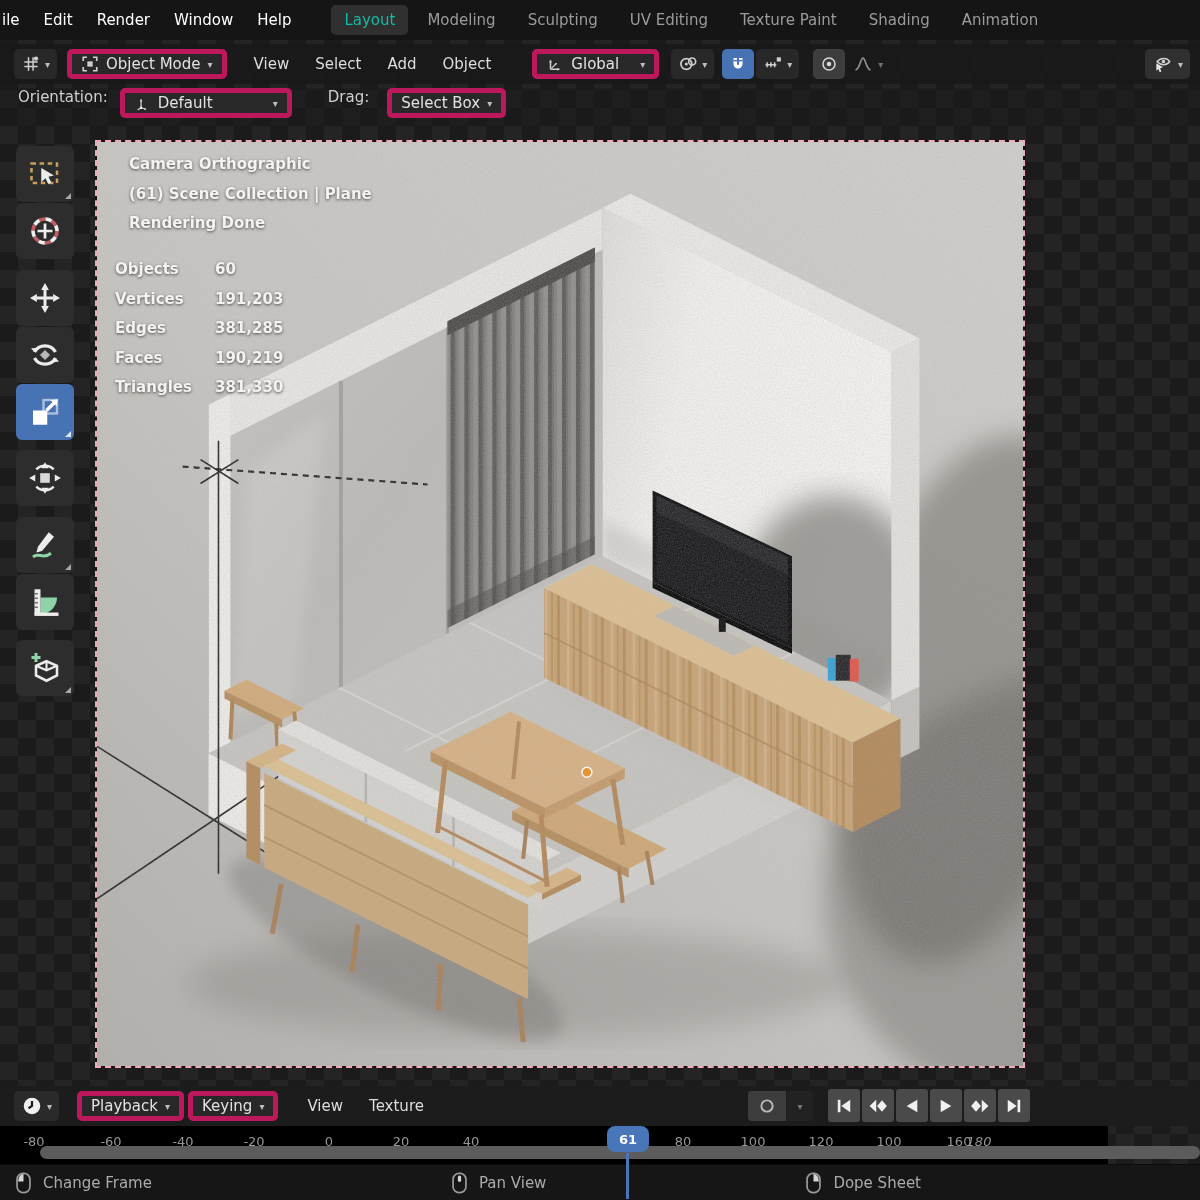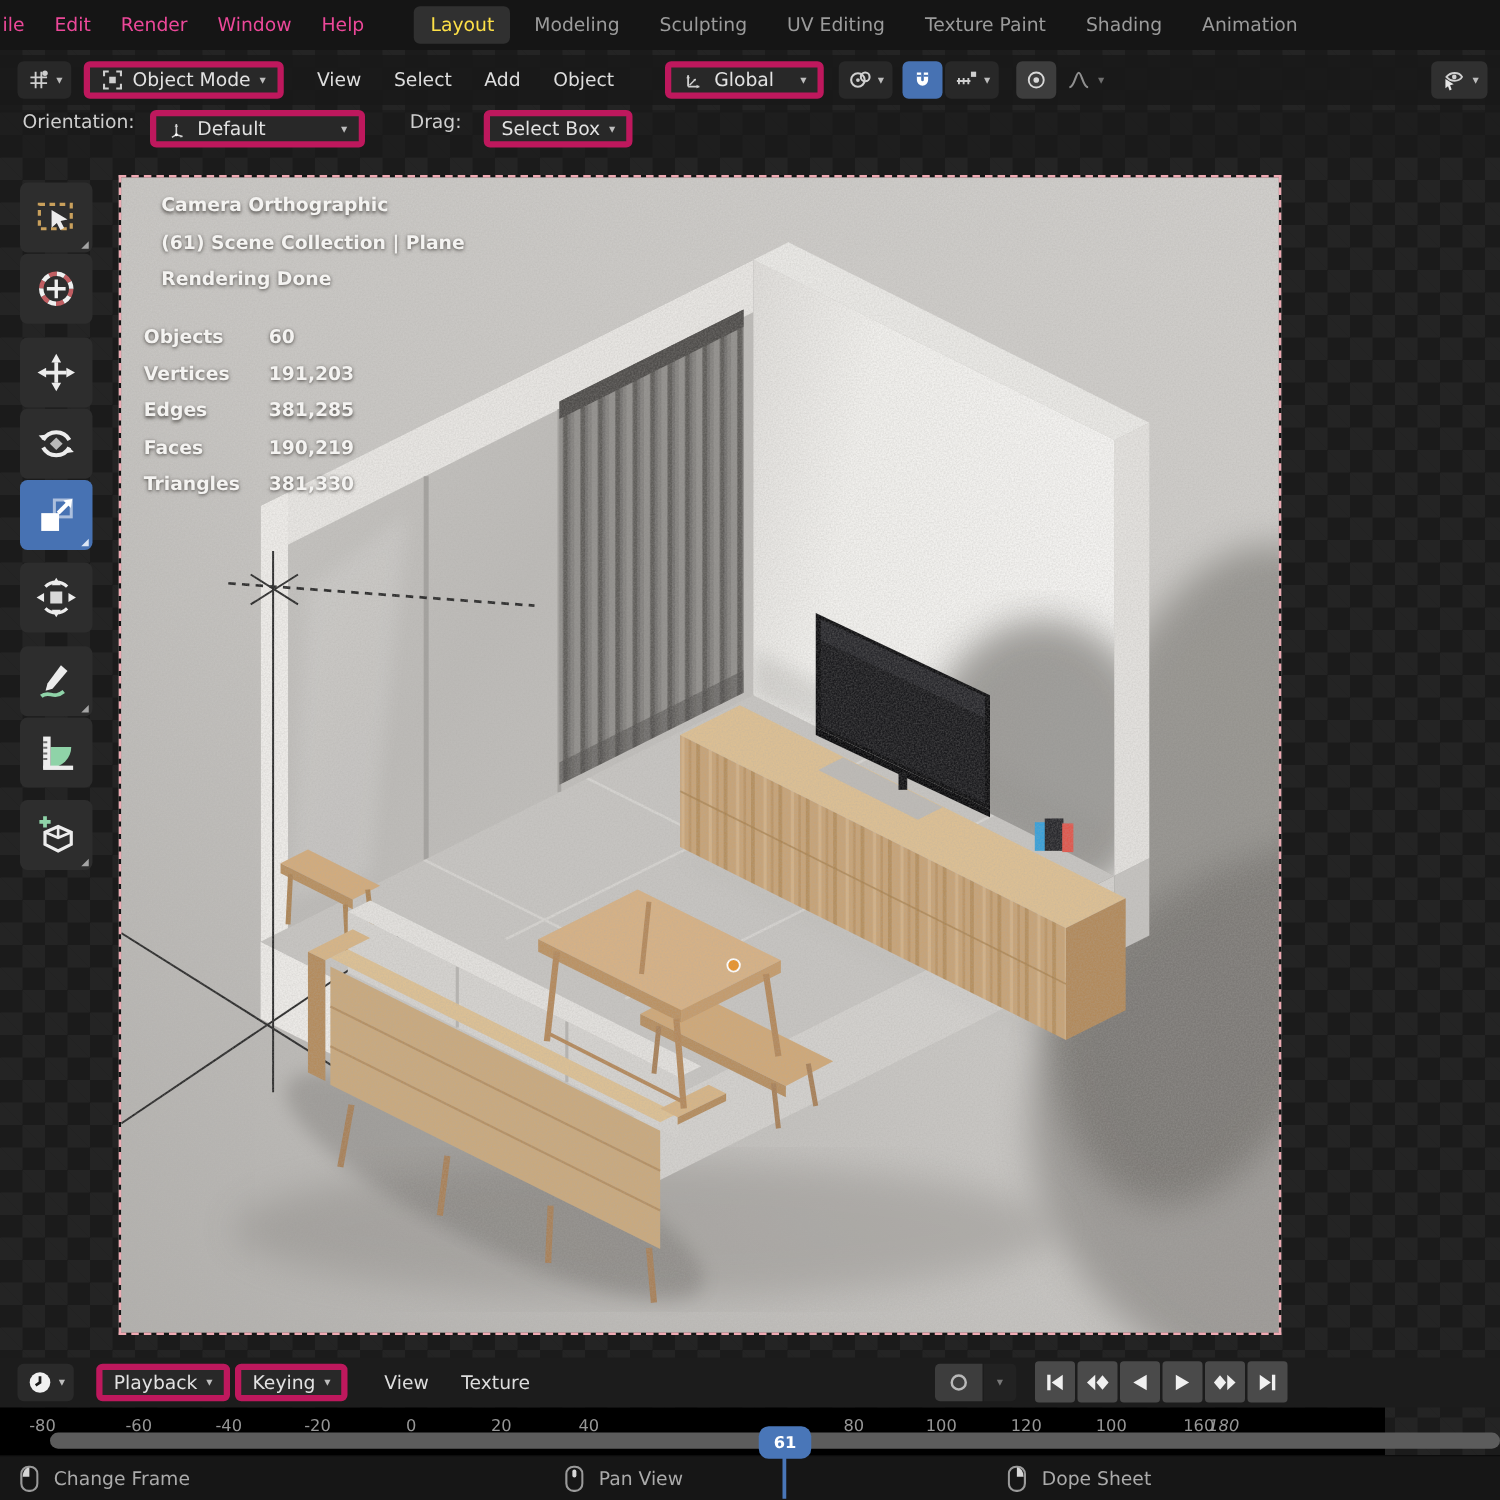--- a/index.html
+++ b/index.html
@@ -12,25 +12,25 @@
       linear-gradient(45deg,#242424 25%,transparent 25%,transparent 75%,#242424 75%);
     background-size:36px 36px;
     background-position:0 0,18px 18px;
     position:relative;
     color:#d8d8d8;
   }
   .abs { position:absolute; }
 
   
   .topbar { left:0; top:0; width:1200px; height:40px; background:#151515; display:flex; align-items:center; }
-  .menu-item { color:#ec4899; font-size:15px; padding:0 12px; cursor:default; }
+  .menu-item { color:#ffffff; font-size:15px; padding:0 12px; cursor:default; }
   .menu-item.first { padding-left:2px; }
   .tabs { display:flex; align-items:center; margin-left:28px; gap:6px; }
   .tab { font-size:15px; color:#9b9b9b; padding:6px 13px; border-radius:5px; white-space:nowrap; }
-  .tab.active { background:#303030; color:#fde047; }
+  .tab.active { background:#303030; color:#14b8a6; }
 
   
   .hdr2 { left:0; top:44px; width:1200px; height:40px; background:rgba(25,25,25,0.85); display:flex; align-items:center; }
   .pillbtn { display:inline-flex; align-items:center; gap:7px; background:#282828; border:5px solid #be185d; border-radius:5px; height:30px; padding:0 9px; font-size:15px; color:#e2e2e2; }
   .flatbtn { display:inline-flex; align-items:center; gap:4px; background:#282828; border-radius:5px; height:30px; padding:0 7px; }
   .flatbtn.blue { background:#4772b3; }
   .flatbtn.gray { background:#3d3d3d; }
   .chev { font-size:10px; color:#bdbdbd; }
   .hmenu { font-size:15px; color:#dddddd; padding:0 13px; }
 
@@ -49,21 +49,21 @@
   .overlay { position:absolute; left:18px; top:8px; z-index:4; color:#f4f3f1; font-size:15px; font-weight:600; text-shadow:0 1px 3px rgba(55,52,48,0.85); line-height:29.5px;margin-left:14px; }
   .stats { position:absolute; left:18px; top:113px; z-index:4; color:#f4f3f1; font-size:15px; font-weight:600; text-shadow:0 1px 3px rgba(55,52,48,0.85); line-height:29.5px; }
   .stats .row { display:flex; }
   .stats .k { width:100px; }
 
   
   .tl-header { left:0; top:1086px; width:1200px; height:40px; background:#1c1c1c; display:flex; align-items:center; }
   .tl-ruler { left:0; top:1126px; width:1108px; height:38px; background:#000000; }
   .tick { position:absolute; top:8px; transform:translateX(-50%); font-size:13px; color:#969696; }
   .scrollbar { position:absolute; left:40px; top:20px; width:1160px; height:13px; background:#5c5c5c; border-radius:7px; }
-  .framepill { position:absolute; left:607px; top:15px; width:42px; height:26px; background:#4976b8; border-radius:8px; color:#fff; font-size:13px; font-weight:bold; display:flex; align-items:center; justify-content:center; z-index:3; }
+  .framepill { position:absolute; left:607px; top:0; width:42px; height:26px; background:#4976b8; border-radius:8px; color:#fff; font-size:13px; font-weight:bold; display:flex; align-items:center; justify-content:center; z-index:3; }
   .playhead { position:absolute; left:626px; top:27px; width:3px; height:46px; background:#4976b8; z-index:2; }
   .transport { position:absolute; display:flex; gap:2px; }
   .tbtn { width:32px; height:33px; background:#4a4a4a; border-radius:3px; display:flex; align-items:center; justify-content:center; }
 
   
   .statusbar { left:0; top:1164px; width:1200px; height:36px; background:#161616; border-top:1px solid #0c0c0c; display:flex; align-items:center; }
   .hint { display:flex; align-items:center; gap:12px; color:#ababab; font-size:15px; }
 </style>
 </head>
 <body>

